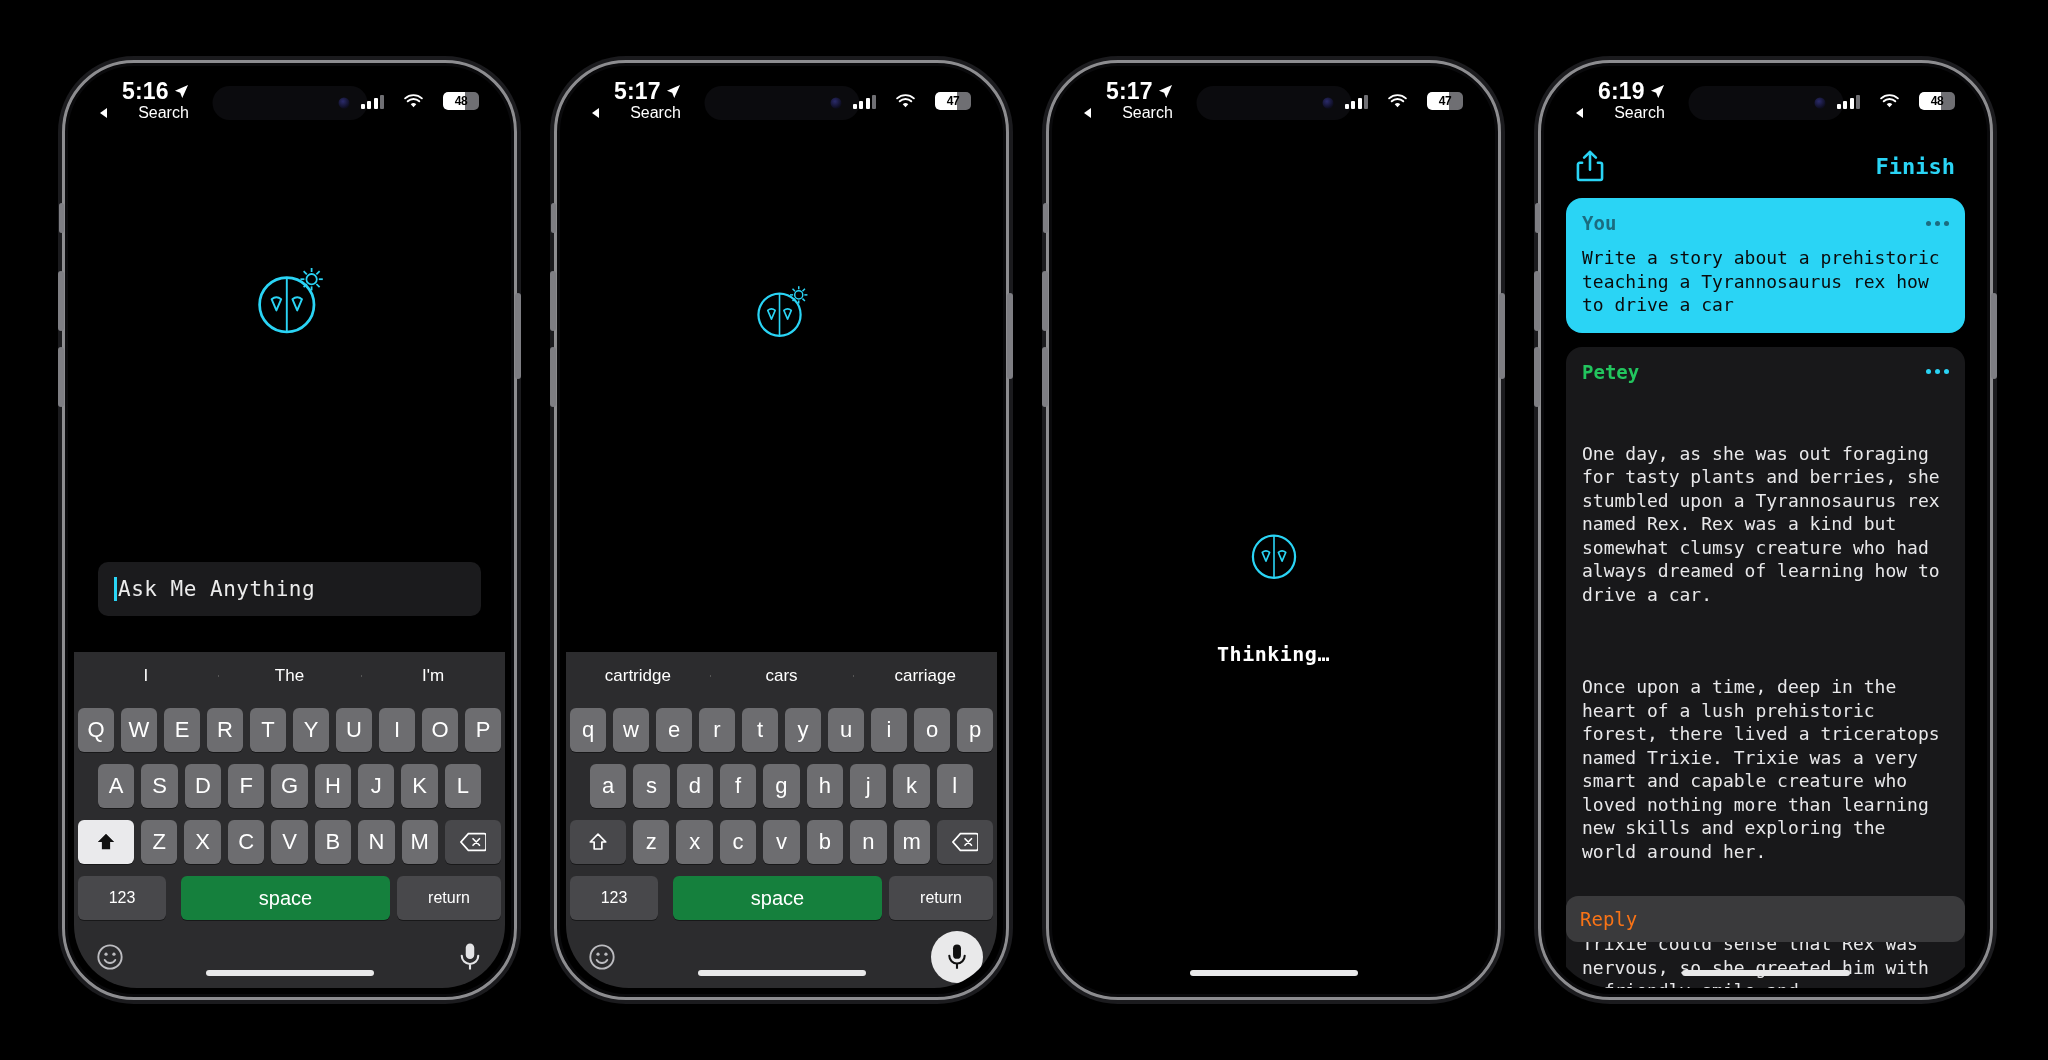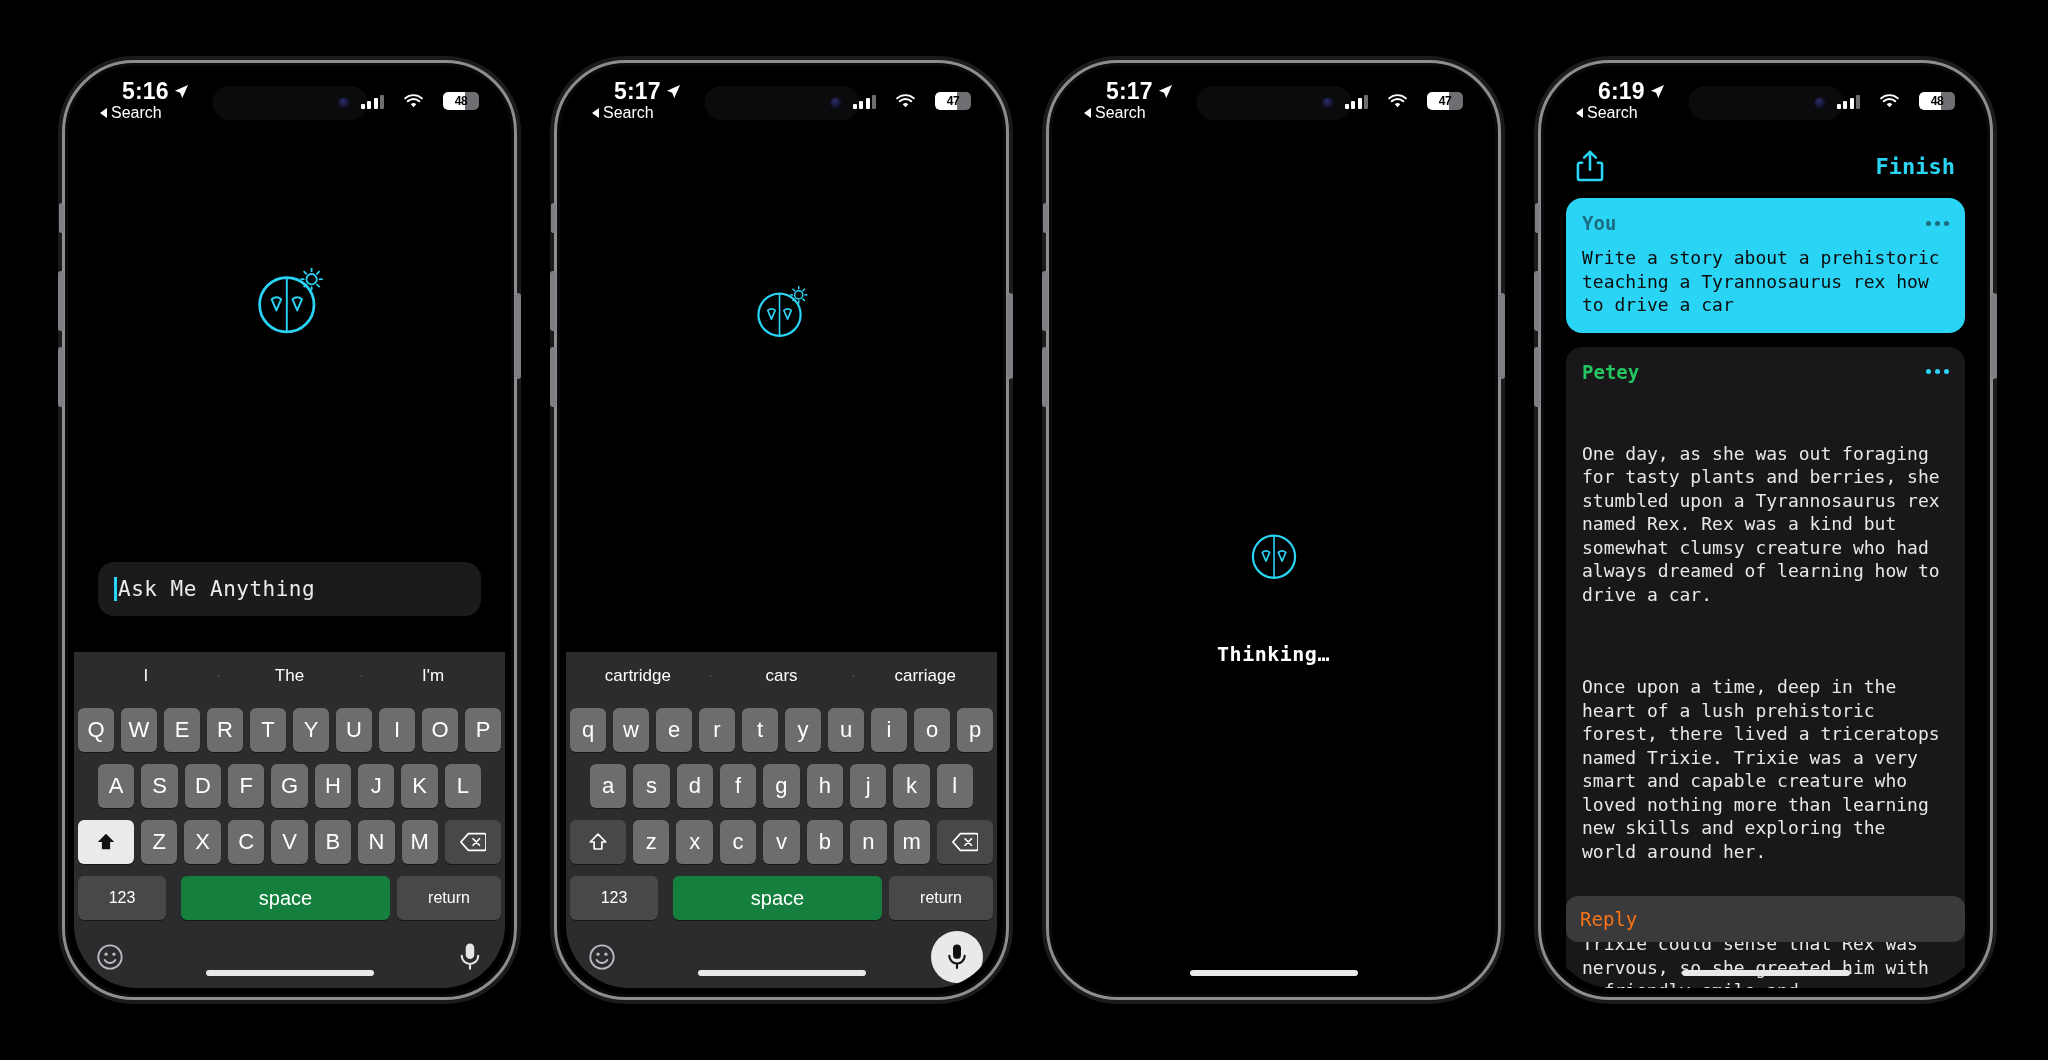--- a/index.html
+++ b/index.html
@@ -50,21 +50,21 @@
     color:#fff;
   }
   .sb-left{ position:absolute; left:26px; top:6px; }
   .sb-time{
     font-size:23px; font-weight:600; letter-spacing:.2px;
     display:flex; align-items:center; gap:5px; padding-left:22px;
   }
   .loc-arrow{ width:15px; height:15px; display:inline-block; }
   .sb-back{
     display:flex; align-items:center; gap:4px;
-    font-size:16px; font-weight:500; margin-top:-1px;
+    font-size:16px; font-weight:500; margin-top:-1px;justify-content:space-between;
   }
   .tri-left{
     width:0;height:0;border-top:5px solid transparent;
     border-bottom:5px solid transparent;border-right:7px solid #fff;
   }
   .sb-right{
     position:absolute; right:26px; top:20px;
     display:flex; align-items:center; gap:20px;
   }
   .bars{ display:flex; align-items:flex-end; gap:2.5px; height:15px; }
@@ -89,21 +89,21 @@
     content:""; position:absolute; right:-5px; top:50%; transform:translateY(-50%);
     width:3px; height:7px; background:#6f6f73; border-radius:0 2px 2px 0;
   }
 
   
   .logo-wrap{ position:absolute; left:50%; transform:translateX(-50%); }
 
   
   .ask-field{
     position:absolute; left:24px; right:24px;
-    background:#1b1b1d; border-radius:16px;
+    background:#1b1b1d; border-radius:10px;
     padding:15px 16px; display:flex; align-items:center;
   }
   .caret{ width:3px; height:24px; background:#2ad4f5; margin-right:1px; }
   .ask-text{
     font-family:"DejaVu Sans Mono", monospace;
     font-size:21px; color:#ececec; letter-spacing:.5px;
   }
 
   
   .compose-row{

